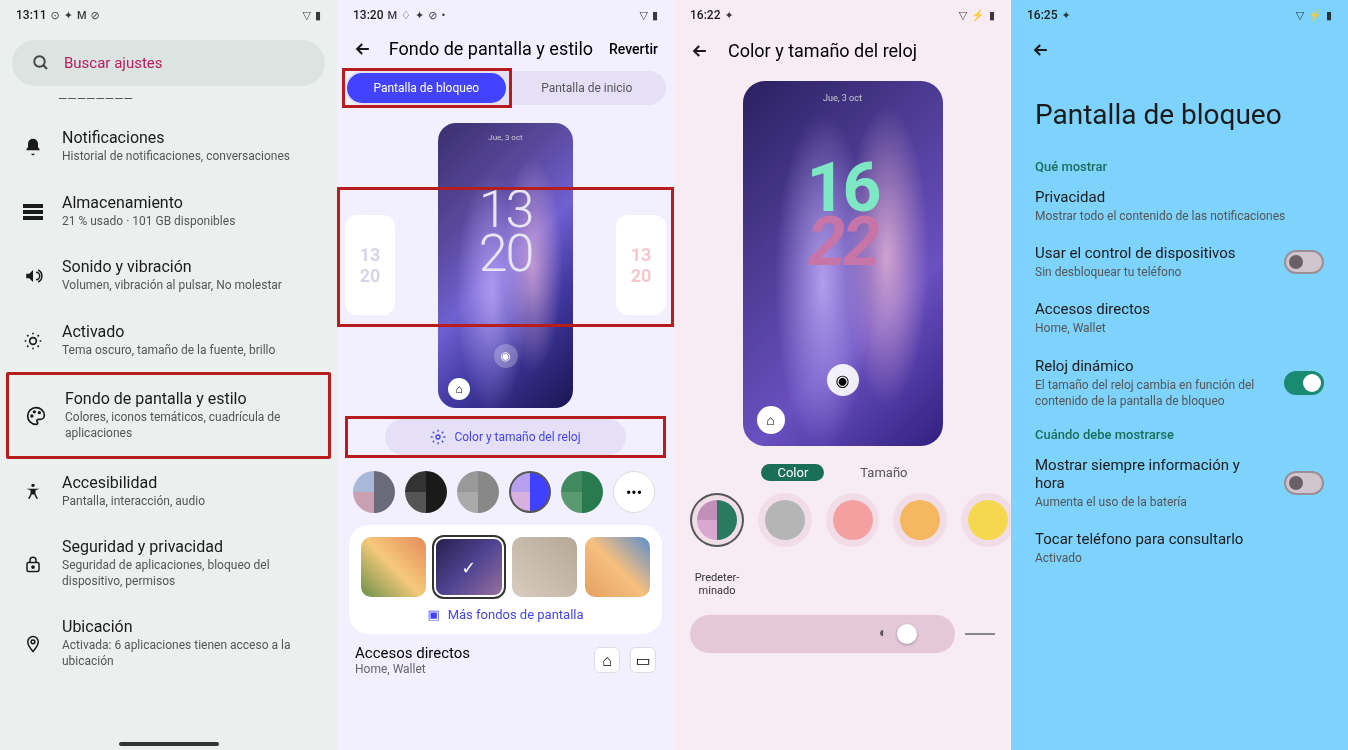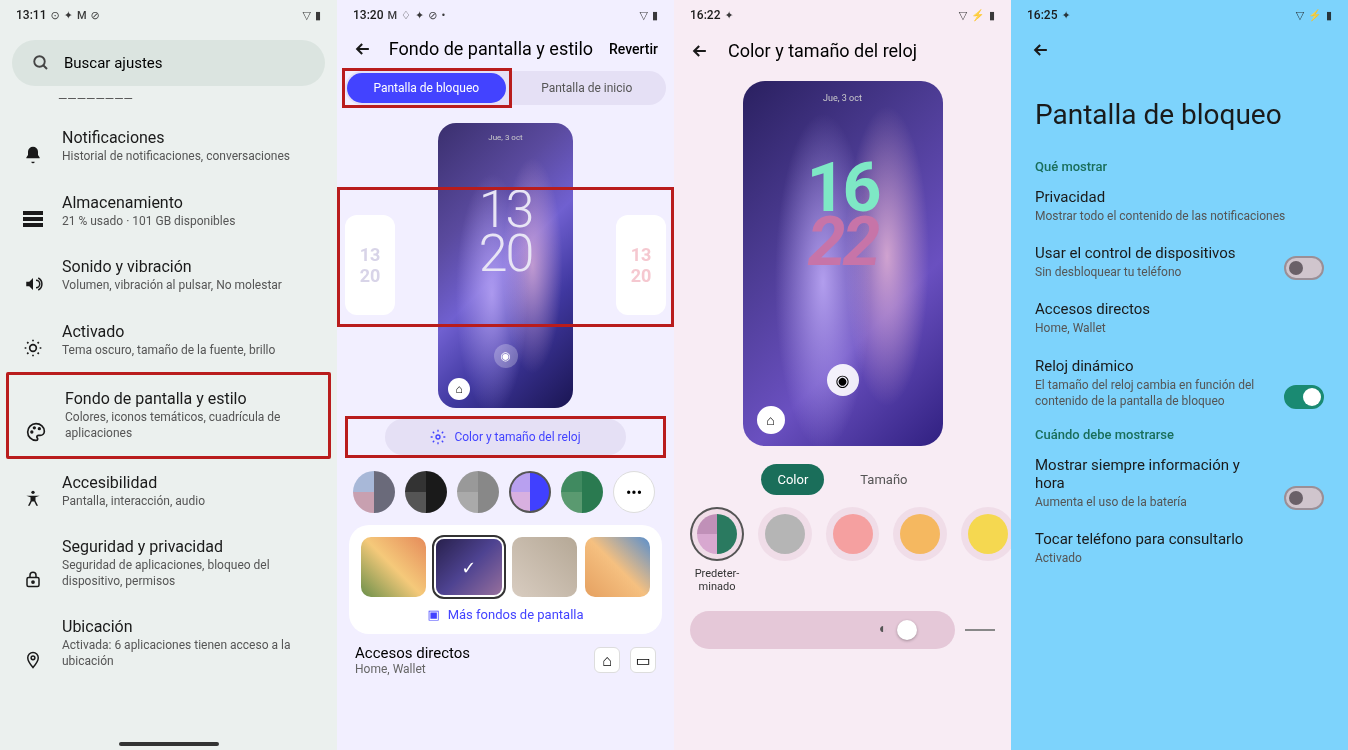--- a/index.html
+++ b/index.html
@@ -37,28 +37,28 @@
 
   
   .search-pill {
     margin: 14px 12px 10px;
     background: #dbe4e0;
     border-radius: 28px;
     padding: 14px 20px;
     display: flex;
     align-items: center;
     gap: 14px;
-    color: #000000;
+    color: #be185d;
     font-size: 15px;
   }
   .setting-row {
     display: flex;
     gap: 18px;
     padding: 14px 22px;
-    align-items: flex-end;
+    align-items: center;
   }
   .setting-icon {
     width: 22px; height: 22px;
     display: flex; align-items: center; justify-content: center;
     font-size: 18px;
     padding-top: 2px;
     color: #1a1a1a;
     flex-shrink: 0;
   }
   .setting-text { flex: 1; }
@@ -221,47 +221,47 @@
     font-size: 68px; font-weight: 700;
     line-height: 0.8;
     letter-spacing: -3px;
     color: #7ee8c5;
   }
   .clock3 .l2 { color: #c774a8; font-style: italic; }
   .preview3 .fp { position: absolute; bottom: 50px; left: 50%; transform: translateX(-50%); width: 32px; height: 32px; border-radius: 50%; background: rgba(255,255,255,0.9); display: flex; align-items: center; justify-content: center; font-size: 16px; }
   .preview3 .lk { position: absolute; bottom: 12px; left: 14px; width: 28px; height: 28px; border-radius: 50%; background: #fff; display: flex; align-items: center; justify-content: center; font-size: 14px; }
 
   .ct-tabs { display: flex; justify-content: center; gap: 20px; margin: 18px 0 12px; align-items: center; }
-  .ct-tab { font-size: 13px; padding: 8px 16px; border-radius: 18px; }
+  .ct-tab { font-size: 13px; padding: 1px 16px; border-radius: 18px; }
   .ct-tab.active { background: #1a6e5a; color: #fff; }
   .ct-tab.inactive { color: #555; }
 
   .color-row { display: flex; gap: 14px; padding: 0 16px; justify-content: flex-start; }
   .color-chip {
     width: 54px; height: 54px; border-radius: 50%;
     background: #f0dde8;
     display: flex; align-items: center; justify-content: center;
   }
   .color-chip.sel { border: 2px solid #555; }
   .cc-inner { width: 40px; height: 40px; border-radius: 50%; }
   .cc-default { background: conic-gradient(from 0deg, #2a7a60 0 50%, #d8a8d0 50% 75%, #c090b8 75% 100%); }
 
-  .color-label { font-size: 11px; text-align: center; width: 54px; margin: 6px 0 0 16px; color: #333; }
+  .color-label { font-size: 11px; text-align: center; width: 54px; margin: 24px 0 0 16px; color: #333; }
 
   .slider-wrap { padding: 18px 16px 0; display: flex; align-items: center; gap: 10px; }
   .slider-track { flex: 1; height: 38px; background: #e5c8d8; border-radius: 20px; position: relative; }
   .slider-thumb { position: absolute; right: 38px; top: 50%; transform: translateY(-50%); width: 20px; height: 20px; border-radius: 50%; background: #fff; box-shadow: 0 1px 3px rgba(0,0,0,0.3); }
   .slider-thumb::before { content: '◐'; position: absolute; left: -18px; top: 0; font-size: 14px; color: #555; }
   .slider-line { height: 2px; background: #888; width: 30px; }
 
   
   .header4 { padding: 14px 20px 8px; }
   .big-title { font-size: 28px; font-weight: 400; padding: 30px 24px 20px; color: #1a1a1a; }
   .section-label { font-size: 13px; color: #1a6e5a; font-weight: 500; padding: 8px 24px 4px; }
-  .s4-item { padding: 10px 24px; display: flex; justify-content: space-between; align-items: flex-end; gap: 12px; }
+  .s4-item { padding: 10px 24px; display: flex; justify-content: space-between; align-items: center; gap: 12px; }
   .s4-text .title { font-size: 15px; color: #1a1a1a; margin-bottom: 2px; }
   .s4-text .sub { font-size: 12px; color: #555; line-height: 1.35; }
   .toggle {
     width: 40px; height: 24px; border-radius: 12px;
     background: #d0c5cd; position: relative; flex-shrink: 0;
     border: 2px solid #9a8f97;
   }
   .toggle::after {
     content: ''; position: absolute; width: 14px; height: 14px;
     border-radius: 50%; background: #6a6068; top: 3px; left: 3px;

